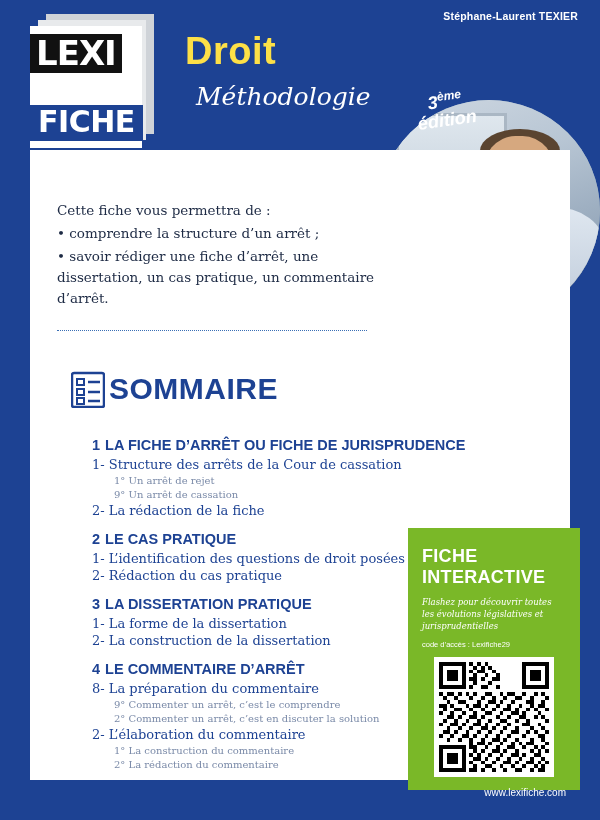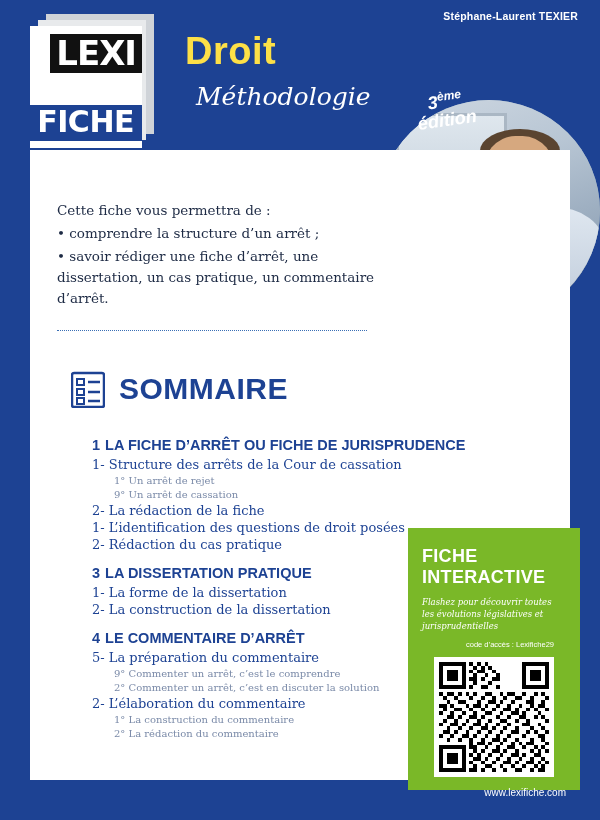--- a/index.html
+++ b/index.html
@@ -44,21 +44,21 @@
     width: 108px; height: 120px;
     background: #e8eaec;
   }
   .logo {
     position: absolute;
     left: 30px; top: 26px;
     width: 112px; height: 122px;
     background: #ffffff;
     display: flex;
     flex-direction: column;
-    align-items: flex-end;
+    align-items: flex-start;
     justify-content: center;
     gap: 30px;
   }
   .logo-lexi {
     background: #111111;
     color: #ffffff;
     font-weight: bold;
     font-size: 34px;
     letter-spacing: -1px;
     padding: 2px 6px 3px 6px;
@@ -188,21 +188,21 @@
     left: 57px; top: 330px;
     width: 310px;
     border-top: 1.5px dotted #3a6fb5;
   }
   
   .sommaire-head {
     position: absolute;
     left: 60px; top: 370px;
     display: flex;
     align-items: center;
-    gap: 14px;
+    gap: 4px;
     padding-left: 11px;
   }
   .sommaire-icon {
     width: 34px; height: 38px;
   }
   .sommaire-title {
     color: #1d4293;
     font-size: 30px;
     font-weight: bold;
     letter-spacing: .5px;
@@ -252,21 +252,20 @@
   .green-desc {
     margin-top: 10px;
     font-size: 8.5px;
     font-style: italic;
     line-height: 1.4;
     font-family: "DejaVu Serif", serif;
   }
   .green-code {
     margin-top: 7px;
     font-size: 7.5px;
-    margin-left: 44px;
   }
   .qr {
     margin: 8px auto 0 auto;
     width: 120px; height: 120px;
     background: #ffffff;
     padding: 5px;
   }
   .qr-inner { width: 100%; height: 100%; }
   .green-url {
     margin-top: 10px;
@@ -337,33 +336,36 @@
   <div class="toc">
 
     <div class="toc-h">
       <span class="num">1</span><span>LA FICHE D’ARRÊT OU FICHE DE JURISPRUDENCE</span>
     </div>
     <div class="toc-1">1- Structure des arrêts de la Cour de cassation</div>
     <div class="toc-2">1° Un arrêt de rejet</div>
     <div class="toc-2">9° Un arrêt de cassation</div>
     <div class="toc-1">2- La rédaction de la fiche</div>
 
+    <div class="toc-h">
+      <span class="num">2</span><span>LE CAS PRATIQUE</span>
+    </div>
     <div class="toc-1">1- L’identification des questions de droit posées</div>
     <div class="toc-1">2- Rédaction du cas pratique</div>
 
     <div class="toc-h">
       <span class="num">3</span><span>LA DISSERTATION PRATIQUE</span>
     </div>
     <div class="toc-1">1- La forme de la dissertation</div>
     <div class="toc-1">2- La construction de la dissertation</div>
 
     <div class="toc-h">
       <span class="num">4</span><span>LE COMMENTAIRE D’ARRÊT</span>
     </div>
-    <div class="toc-1">5- La préparation du commentaire</div>
+    <div class="toc-1">8- La préparation du commentaire</div>
     <div class="toc-2">9° Commenter un arrêt, c’est le comprendre</div>
     <div class="toc-2">2° Commenter un arrêt, c’est en discuter la solution</div>
     <div class="toc-1">2- L’élaboration du commentaire</div>
     <div class="toc-2">1° La construction du commentaire</div>
     <div class="toc-2">2° La rédaction du commentaire</div>
   </div>
 
   <div class="green-box">
     <div class="green-title">FICHE</div>
     <div class="green-title">INTERACTIVE</div>

